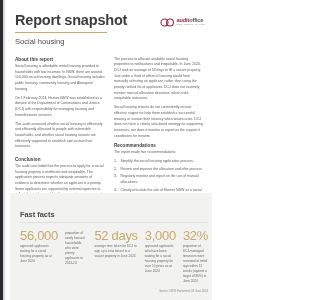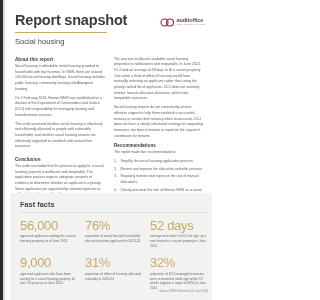--- a/index.html
+++ b/index.html
@@ -135,36 +135,36 @@
   .rec-text { flex: 1; }
 
   
   .fast-facts {
     position: absolute;
     left: 5px;
     top: 193px;
     width: 207px;
     height: 107px;
     background: #f2f2f0;
-    padding: 7px 9px 0 10px;
+    padding: 17px 9px 0 10px;
   }
   .ff-title {
     font-size: 7.4px;
     font-weight: 700;
     color: #47474a;
     margin-bottom: 1px;
   }
   .ff-rule {
     height: 1px;
     background: #e0e0dd;
     margin: 2.5px 0 6px 0;
   }
   .ff-grid {
     display: grid;
-    grid-template-columns: 1fr 1fr 1fr;
+    grid-template-columns: 1fr 1fr 1fr 1fr 1fr;
     grid-template-rows: auto auto;
     column-gap: 7px;
     row-gap: 7px;
   }
   .ff-value {
     font-size: 13px;
     font-weight: 400;
     color: #c9a96b;
     line-height: 1;
     letter-spacing: -0.3px;
@@ -260,34 +260,29 @@
   <div class="fast-facts">
     <div class="ff-title">Fast facts</div>
     <div class="ff-rule"></div>
 
     <div class="ff-grid">
       <div>
         <div class="ff-value">56,000</div>
         <div class="ff-caption">approved applicants waiting for a social housing property as at June 2024</div>
       </div>
       <div>
-        <div class="ff-value">76%</div>
         <div class="ff-caption">proportion of newly housed households who were priority applicants in 2023-24</div>
       </div>
       <div>
         <div class="ff-value">52 days</div>
         <div class="ff-caption">average time taken for DCJ to sign up a new tenant to a vacant property in June 2024</div>
       </div>
       <div>
-        <div class="ff-value">9,000</div>
+        <div class="ff-value">3,000</div>
         <div class="ff-caption">approved applicants who have been waiting for a social housing property for over 10 years as at June 2024</div>
-      </div>
-      <div>
-        <div class="ff-value">31%</div>
-        <div class="ff-caption">proportion of offers of housing allocated manually in 2023-24</div>
       </div>
       <div>
         <div class="ff-value">32%</div>
         <div class="ff-caption">proportion of DCJ-managed tenancies were reviewed at initial sign within 12 weeks (against a target of 80%) in June 2024</div>
       </div>
     </div>
 
     <div class="ff-source">Source: NSW Parliament 24 June 2024</div>
   </div>
 

